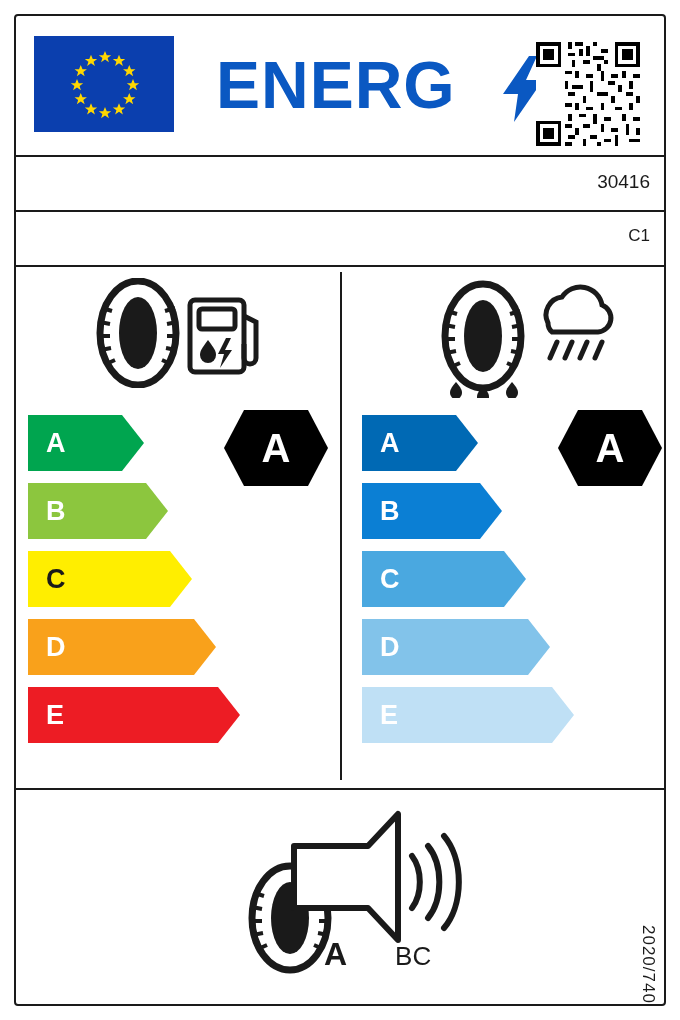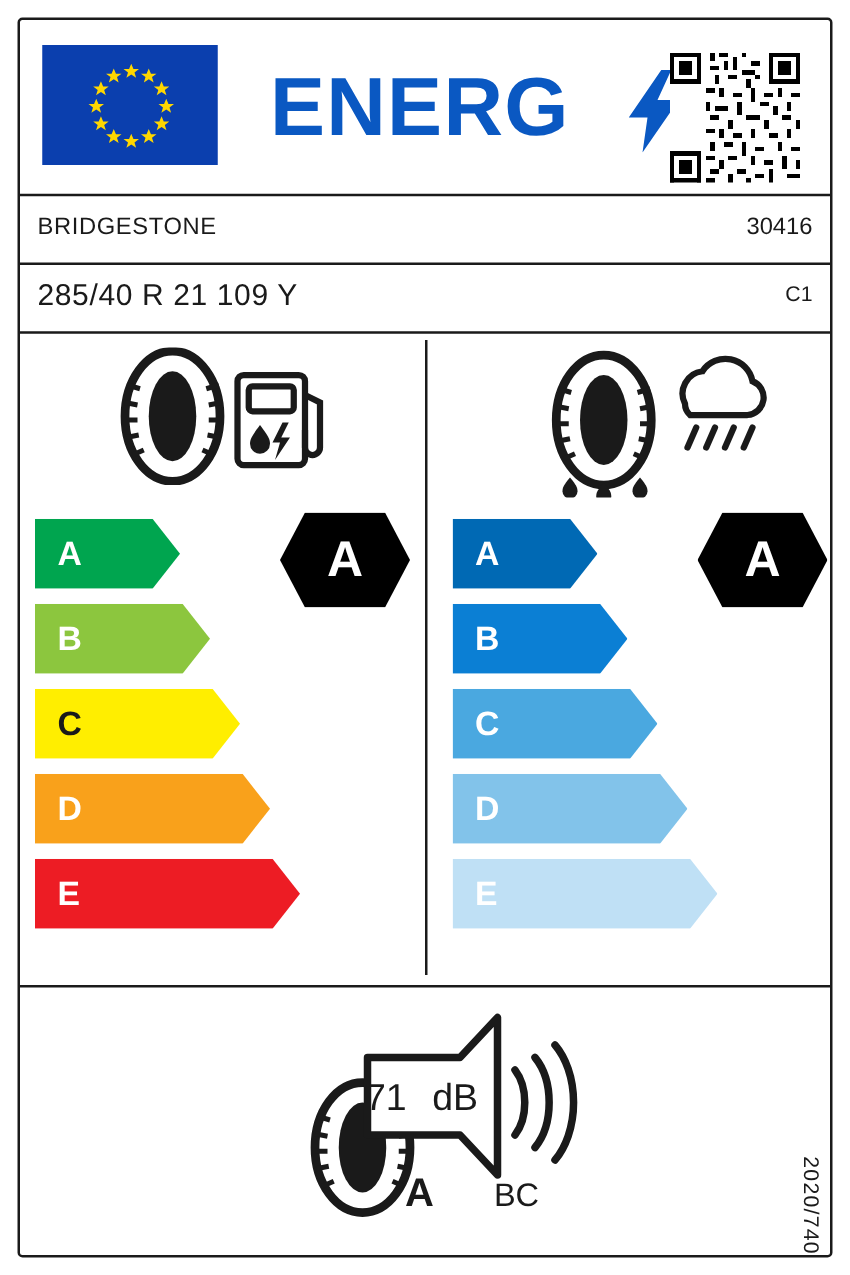--- a/index.html
+++ b/index.html
@@ -302,25 +302,23 @@
           <rect x="19" y="27" width="2" height="1"></rect>
         <rect x="22" y="26" width="1" height="3"></rect>
           <rect x="26" y="27" width="3" height="1"></rect>
         <rect x="8" y="28" width="2" height="1"></rect>
           <rect x="17" y="28" width="1" height="1"></rect>
       </g>
     </svg>
   </div>
 
   <div class="hr hr-1"></div>
-  <div class="brand">BRIDGESTONE</div>
   <div class="sku">30416</div>
 
   <div class="hr hr-2"></div>
-  <div class="tyre-size">285/40 R 21 109 Y</div>
   <div class="tyre-class">C1</div>
 
   <div class="hr hr-3"></div>
   <div class="vdiv"></div>
 
   <svg class="pict-fuel" viewBox="0 0 180 110">
     <g>
       <ellipse cx="52" cy="55" rx="38" ry="52" fill="none" stroke="#1a1a1a" stroke-width="7"></ellipse>
       <ellipse cx="52" cy="55" rx="19" ry="36" fill="#1a1a1a"></ellipse>
       <g stroke="#1a1a1a" stroke-width="4">
@@ -458,23 +456,19 @@
           <line x1="80" y1="137" x2="89" y2="141"></line>
         </g>
       </g>
       <path d="M60 38 h74 l30 -32 v126 l-30 -32 h-74 z" fill="#ffffff" stroke="#1a1a1a" stroke-width="6" stroke-linejoin="round"></path>
       <g fill="none" stroke="#1a1a1a" stroke-width="6" stroke-linecap="round">
         <path d="M178 48 a22 34 0 0 1 0 52"></path>
         <path d="M194 38 a30 46 0 0 1 0 72"></path>
         <path d="M210 28 a38 58 0 0 1 0 92"></path>
       </g>
     </svg>
-    <div class="noise-db">
-      <span>71</span>
-      <span style="margin-left:12px;">dB</span>
-    </div>
     <div class="noise-class">
       <b>A</b><span class="rest">BC</span>
     </div>
   </div>
 
   <div class="date-vert">2020/740</div>
 </div>
 
 </body></html>

